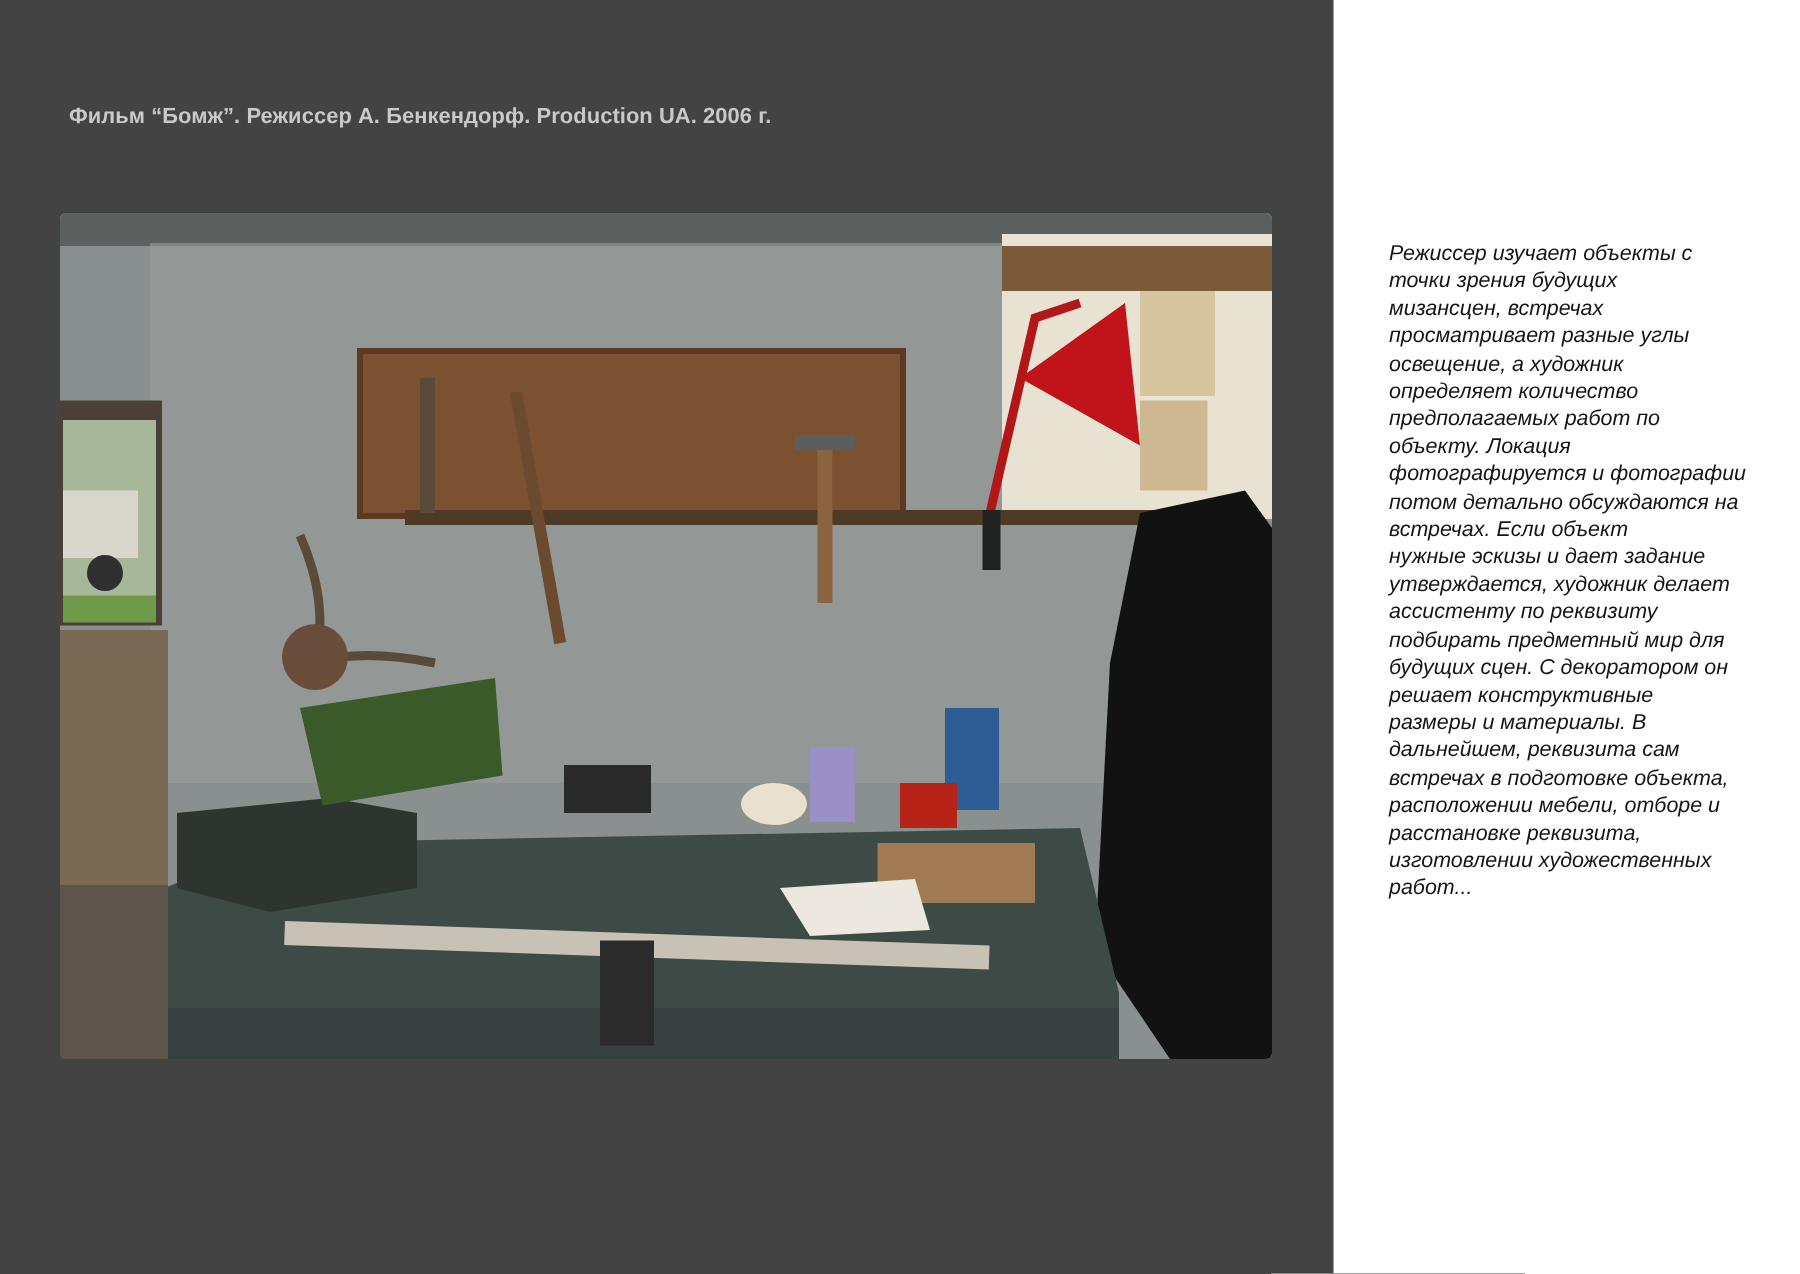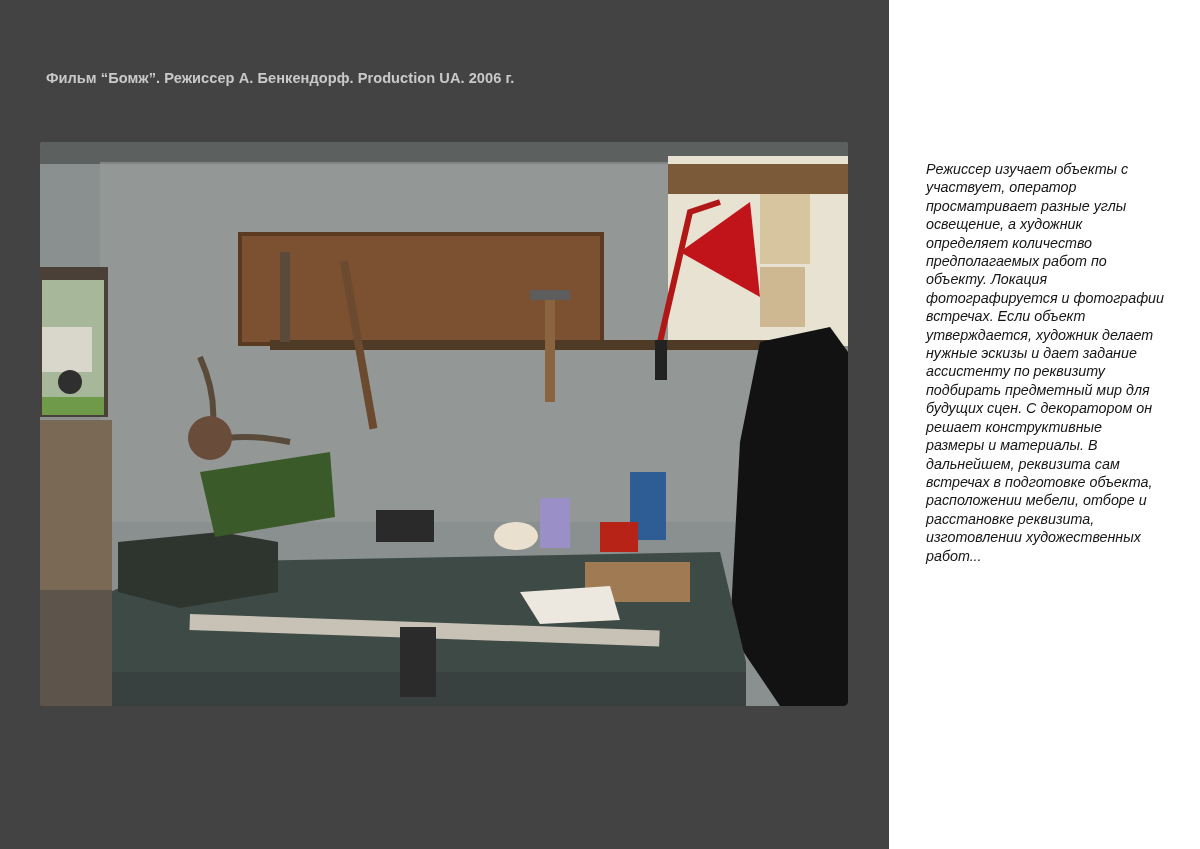--- a/index.html
+++ b/index.html
@@ -90,30 +90,32 @@
       <path d="M480 450 L570 444 L580 478 L500 482 Z" fill="#ece8e0"></path>
       <rect x="560" y="380" width="38" height="30" fill="#b82318"></rect>
 
       <rect x="0" y="448" width="72" height="116" fill="#5d554b"></rect>
     </svg>
   </div>
 </div>
 
 <p class="body-text">
   <span>Режиссер изучает объекты с</span>
-  <span>участвует, оператор</span>
+  <span>точки зрения будущих</span>
+  <span>мизансцен, встречах</span>
   <span>просматривает разные углы</span>
   <span>освещение, а художник</span>
   <span>определяет количество</span>
   <span>предполагаемых работ по</span>
   <span>объекту. Локация</span>
   <span>фотографируется и фотографии</span>
+  <span>потом детально обсуждаются на</span>
   <span>встречах. Если объект</span>
+  <span>нужные эскизы и дает задание</span>
   <span>утверждается, художник делает</span>
-  <span>нужные эскизы и дает задание</span>
   <span>ассистенту по реквизиту</span>
   <span>подбирать предметный мир для</span>
   <span>будущих сцен. С декоратором он</span>
   <span>решает конструктивные</span>
   <span>размеры и материалы. В</span>
   <span>дальнейшем, реквизита сам</span>
   <span>встречах в подготовке объекта,</span>
   <span>расположении мебели, отборе и</span>
   <span>расстановке реквизита,</span>
   <span>изготовлении художественных</span>

